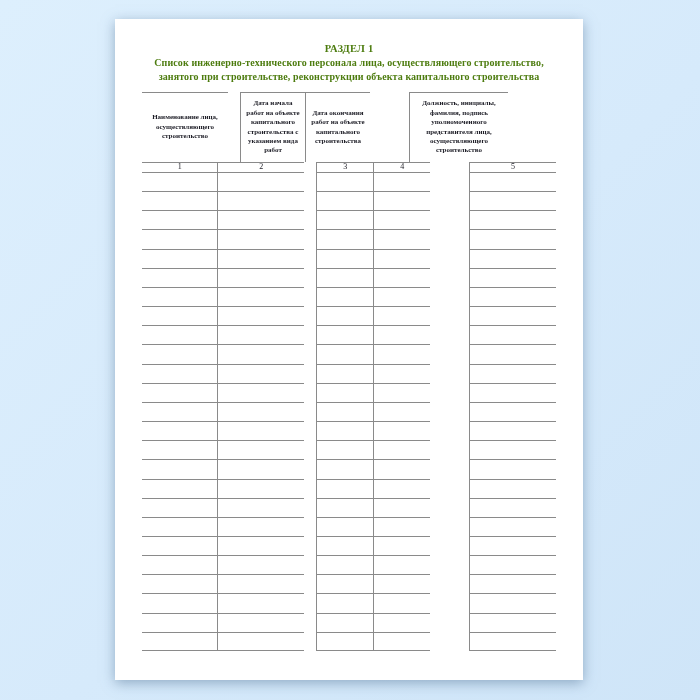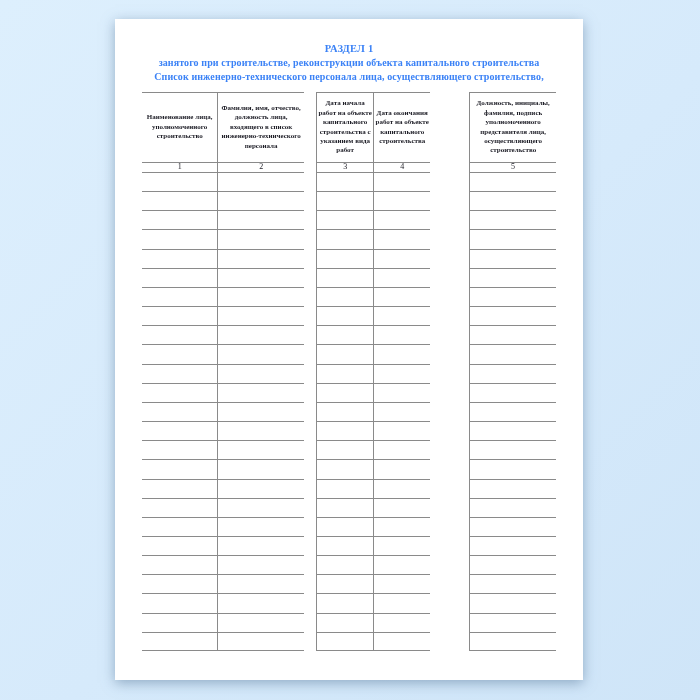--- a/index.html
+++ b/index.html
@@ -11,21 +11,21 @@
     position:relative;width:700px;height:700px;
     background:linear-gradient(135deg,#ddeffd 0%,#d6eafb 55%,#cfe5f8 100%);
   }
   .paper{
     position:absolute;left:115px;top:19px;width:468px;height:661px;
     background:#ffffff;
     box-shadow:0 3px 12px rgba(96,128,160,0.6);
   }
   .doc-header{
     position:absolute;top:23px;left:0;width:100%;
-    text-align:center;color:#3b82f6;
+    text-align:center;color:#4d7c0f;
   }
   .doc-title{font-size:10.5px;font-weight:bold;line-height:14px;letter-spacing:.2px;}
   .doc-sub{font-size:10px;font-weight:bold;line-height:14px;letter-spacing:.1px;}
 
   .tbl{
     position:absolute;left:27px;top:73px;width:414px;
     color:#1d1d26;
   }
   .row{display:flex;width:414px;}
   .row.header{height:70px;}
@@ -47,34 +47,29 @@
   .num{font-size:8px;line-height:8.5px;font-weight:normal;}
 </style>
 </head>
 <body>
 
 <div class="stage">
   <div class="paper">
 
     <div class="doc-header">
       <div class="doc-title">РАЗДЕЛ 1</div>
+      <div class="doc-sub">Список инженерно-технического персонала лица, осуществляющего строительство,</div>
       <div class="doc-sub">занятого при строительстве, реконструкции объекта капитального строительства</div>
-      <div class="doc-sub">Список инженерно-технического персонала лица, осуществляющего строительство,</div>
     </div>
 
     <div class="tbl">
       <div class="row header">
         <div class="c th w1">Наименование лица,
-уполномоченного
+осуществляющего
 строительство</div>
-        <div class="c th w2">Фамилия, имя, отчество,
-должность лица,
-входящего в список
-инженерно-технического
-персонала</div>
         <div class="c th w3">Дата начала
 работ на объекте
 капитального
 строительства с
 указанием вида
 работ</div>
         <div class="c th w4">Дата окончания
 работ на объекте
 капитального
 строительства</div>

